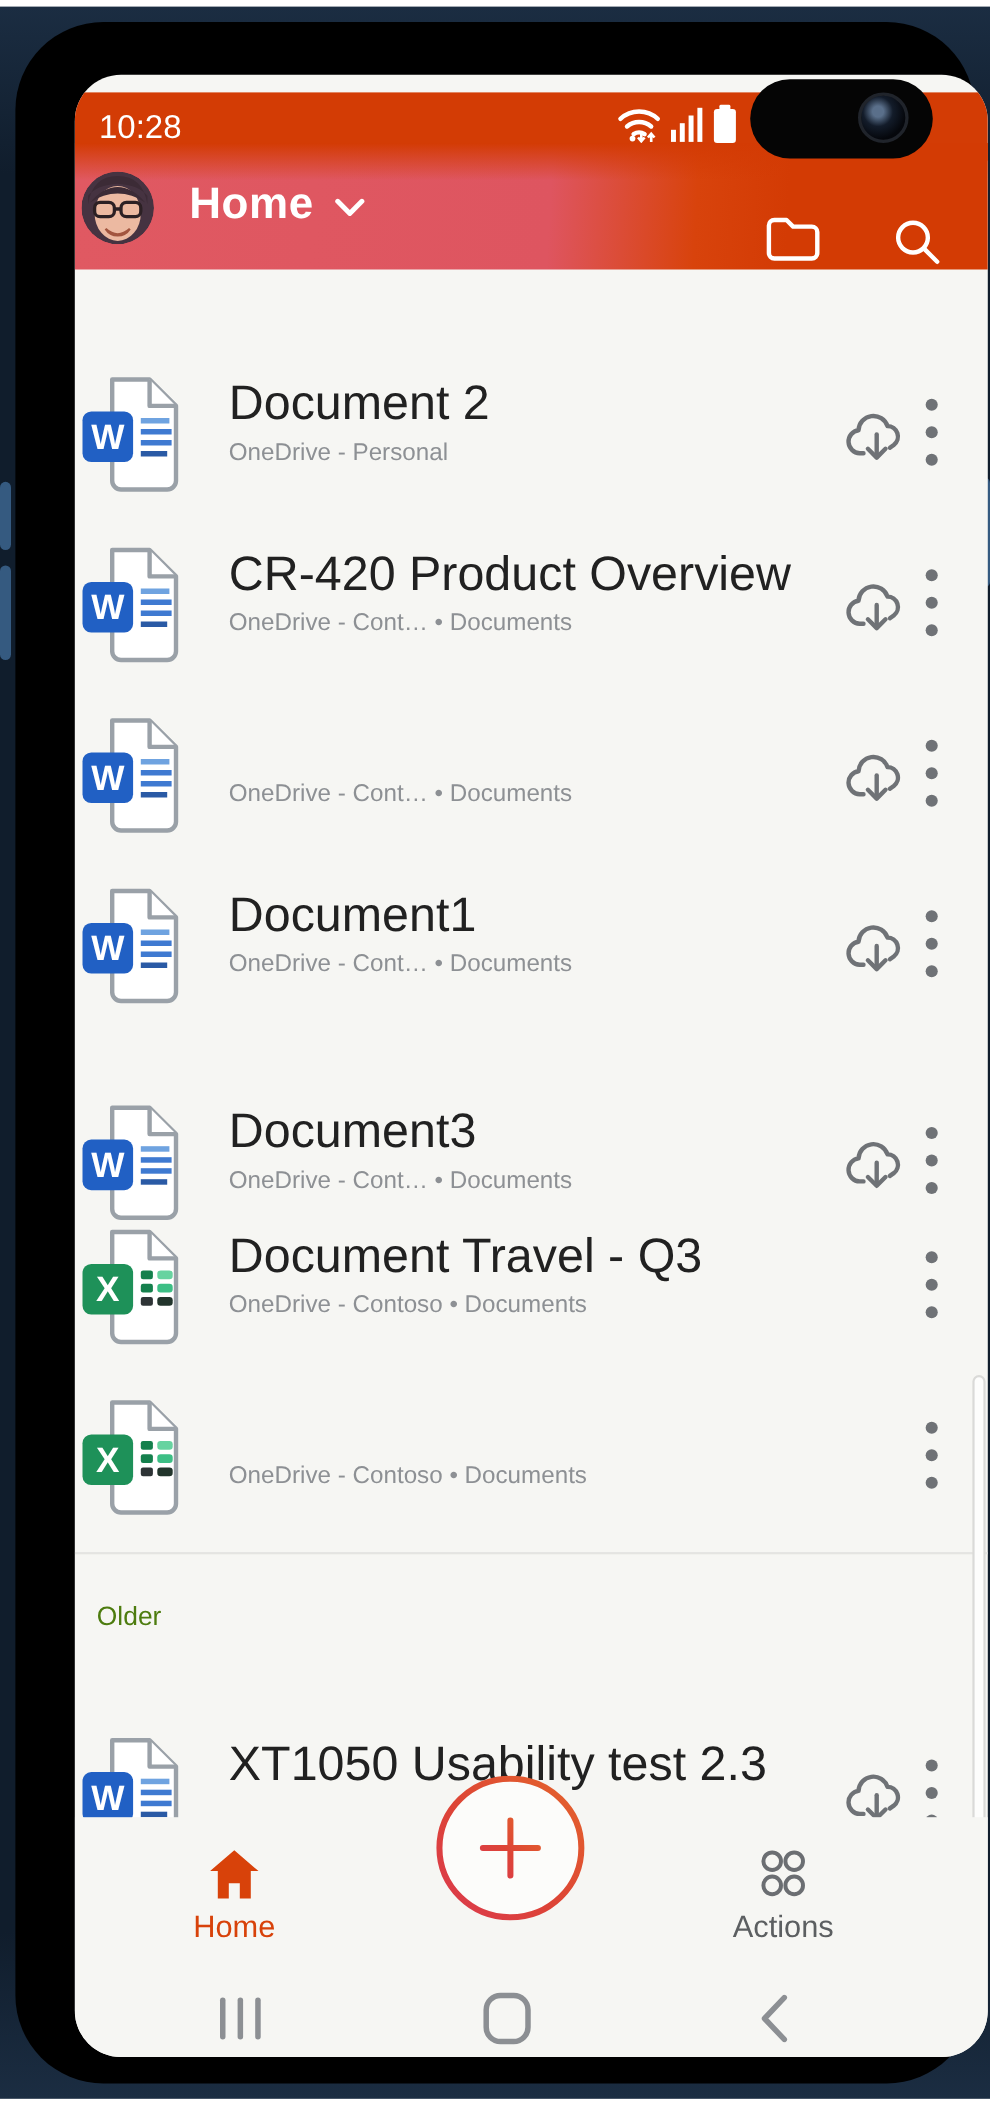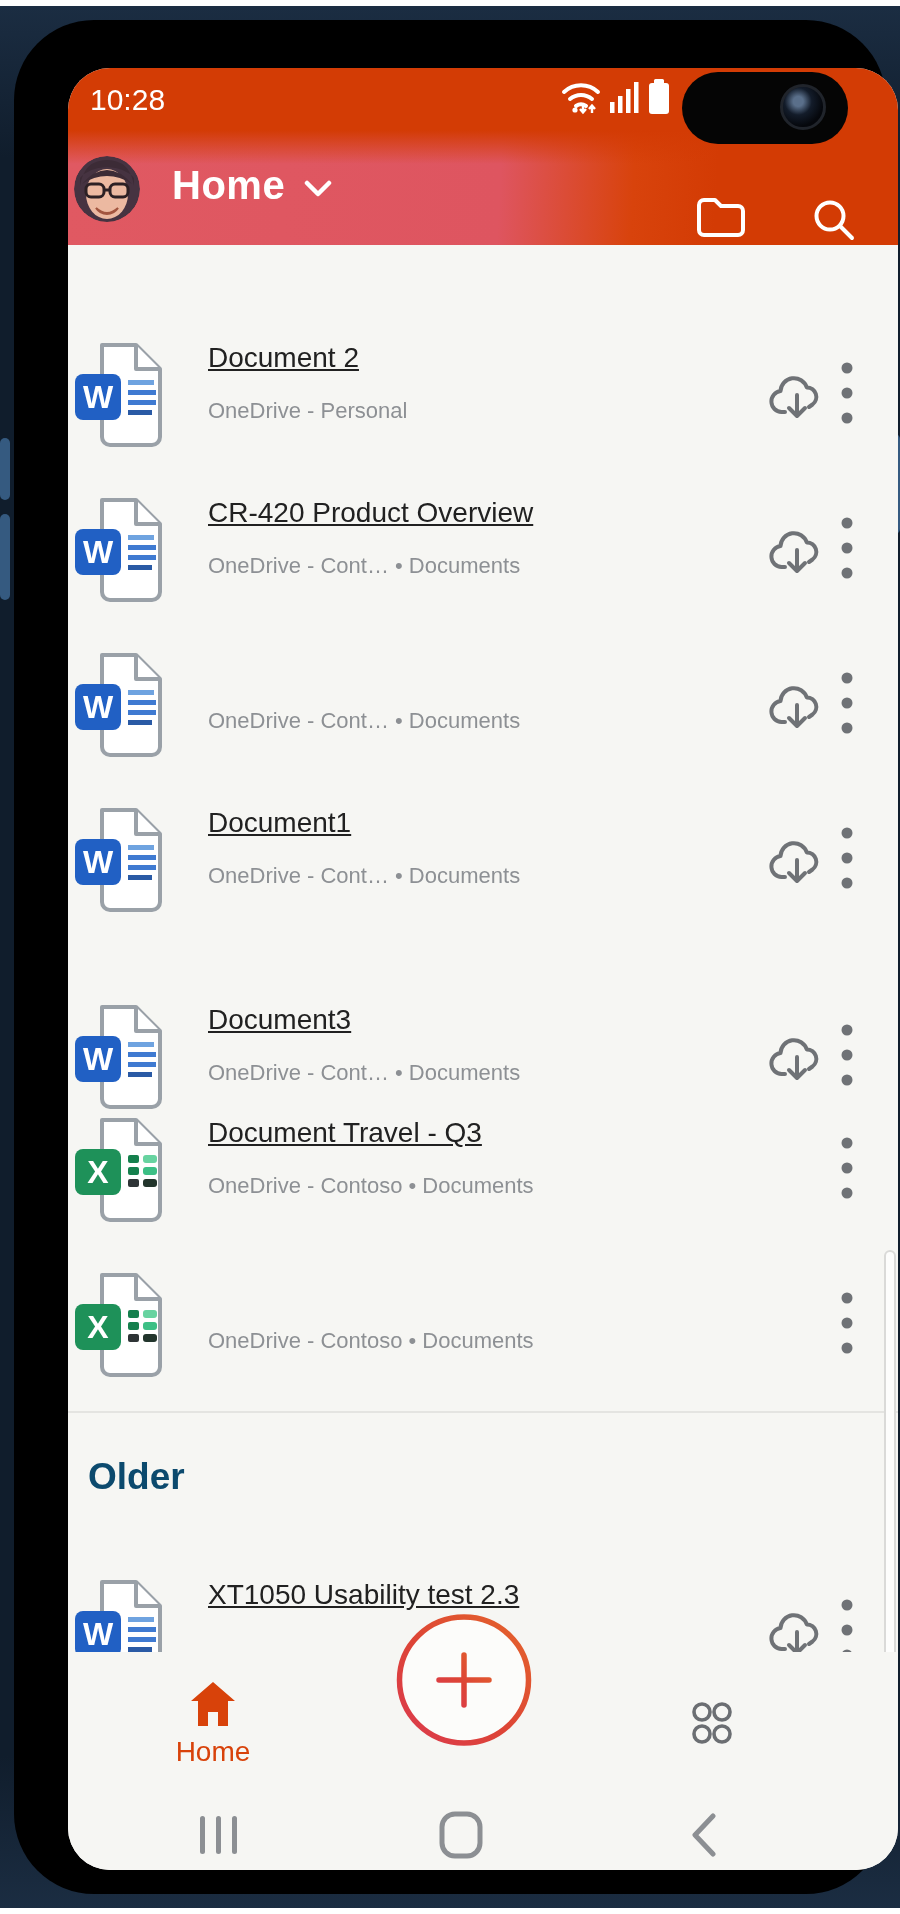--- a/index.html
+++ b/index.html
@@ -13,21 +13,21 @@
   .side-btn{position:absolute;background:#355a80;border-radius:6px;width:10px;}
   .btn-l1{left:0;top:432px;height:62px;}
   .btn-l2{left:0;top:508px;height:86px;}
   .btn-r1{right:0;top:428px;height:100px;}
   .bezel{position:absolute;left:14px;top:14px;right:14px;bottom:14px;
     border-radius:80px;background:#000;}
   .screen{position:absolute;left:54px;top:48px;width:830px;height:1802px;
     border-radius:42px;background:#f6f6f3;overflow:hidden;}
 
   
-  .status-bar{position:absolute;left:0;top:0;width:830px;height:62px;background:#d33c05;}
+  .status-bar{position:absolute;left:0;top:16px;width:830px;height:62px;background:#d33c05;}
   .time{position:absolute;left:22px;top:0;line-height:64px;color:#fff;font-size:30px;font-weight:500;}
   .status-icons{position:absolute;right:228px;top:0;height:62px;display:flex;align-items:center;gap:8px;}
   .camera-pill{position:absolute;left:614px;top:4px;width:166px;height:72px;border-radius:36px;
     background:#050505;z-index:6;}
   .lens{position:absolute;right:22px;top:12px;width:46px;height:46px;border-radius:50%;
     background:radial-gradient(circle at 38% 36%,#5a6f8a 0 14%,#131c2a 38%,#05070c 70%);
     border:3px solid #20242b;}
 
   
   .app-header{position:absolute;left:0;top:62px;width:830px;height:115px;
@@ -39,27 +39,27 @@
   .title-wrap{position:absolute;left:104px;top:95px;display:flex;align-items:center;z-index:2;color:#fff;}
   .page-title{font-size:40px;font-weight:700;letter-spacing:.5px;}
   .title-wrap svg{margin-left:19px;margin-top:6px;}
   .hdr-btn{position:absolute;z-index:2;background:none;border:none;padding:0;cursor:pointer;}
   .folder-btn{left:628px;top:128px;}
   .search-btn{left:744px;top:130px;}
 
   
   .doc-row{position:absolute;left:0;width:830px;height:154px;}
   .file-icon{position:absolute;left:6px;top:24px;}
-  .doc-title{position:absolute;left:140px;top:24px;font-size:28px;color:#212121;white-space:nowrap;text-decoration:underline;}
+  .doc-title{position:absolute;left:140px;top:24px;font-size:44px;color:#212121;white-space:nowrap;}
   .doc-sub{position:absolute;left:140px;top:80px;font-size:22px;color:#8d9094;white-space:nowrap;}
   .row-btn{position:absolute;background:none;border:none;padding:0;cursor:pointer;}
   .cloud-btn{left:700px;top:53px;}
   .dots-btn{left:772px;top:42px;}
   .list-divider{position:absolute;left:0;top:1343px;width:830px;height:2px;background:#e4e4e1;}
-  .older-label{position:absolute;left:20px;top:1388px;font-size:37px;font-weight:700;color:#0c4a6e;}
+  .older-label{position:absolute;left:20px;top:1388px;font-size:24px;font-weight:400;color:#4d7c0f;}
   .scrollbar{position:absolute;left:816px;top:1182px;width:12px;height:420px;border-radius:7px;
     background:#fdfdfc;border:2px solid #dadad8;}
 
   
   .tab-bar{position:absolute;left:0;top:1584px;width:830px;height:218px;background:#f6f6f3;z-index:4;}
   .tab{position:absolute;top:0;width:220px;height:130px;background:none;border:none;padding:0;cursor:pointer;}
   .tab-home{left:35px;}
   .tab-actions{left:534px;}
   .tab .tab-icon{display:block;margin:14px auto 0;}
   .tab-label{display:block;text-align:center;font-size:28px;margin-top:8px;}
@@ -306,20 +306,21 @@
           </svg>
           <span class="tab-label">Home</span>
         </button>
         <button class="tab tab-actions">
           <svg class="tab-icon" width="48" height="48" viewBox="0 0 48 48">
             <circle cx="14" cy="12" r="8" fill="none" stroke="#6b6e72" stroke-width="3.6"></circle>
             <circle cx="34" cy="12" r="8" fill="none" stroke="#6b6e72" stroke-width="3.6"></circle>
             <circle cx="14" cy="34" r="8" fill="none" stroke="#6b6e72" stroke-width="3.6"></circle>
             <circle cx="34" cy="34" r="8" fill="none" stroke="#6b6e72" stroke-width="3.6"></circle>
           </svg>
+          <span class="tab-label">Actions</span>
         </button>
       </div>
 
       <button class="fab">
         <svg width="136" height="133" viewBox="0 0 136 133">
           <ellipse cx="68" cy="66" rx="64.5" ry="63" fill="#fcfcfa" stroke="url(#fabGrad)" stroke-width="5.5"></ellipse>
           <path d="M68 41 V91 M43 66 H93" fill="none" stroke="url(#fabGrad)" stroke-width="5.5" stroke-linecap="round"></path>
         </svg>
       </button>
 

